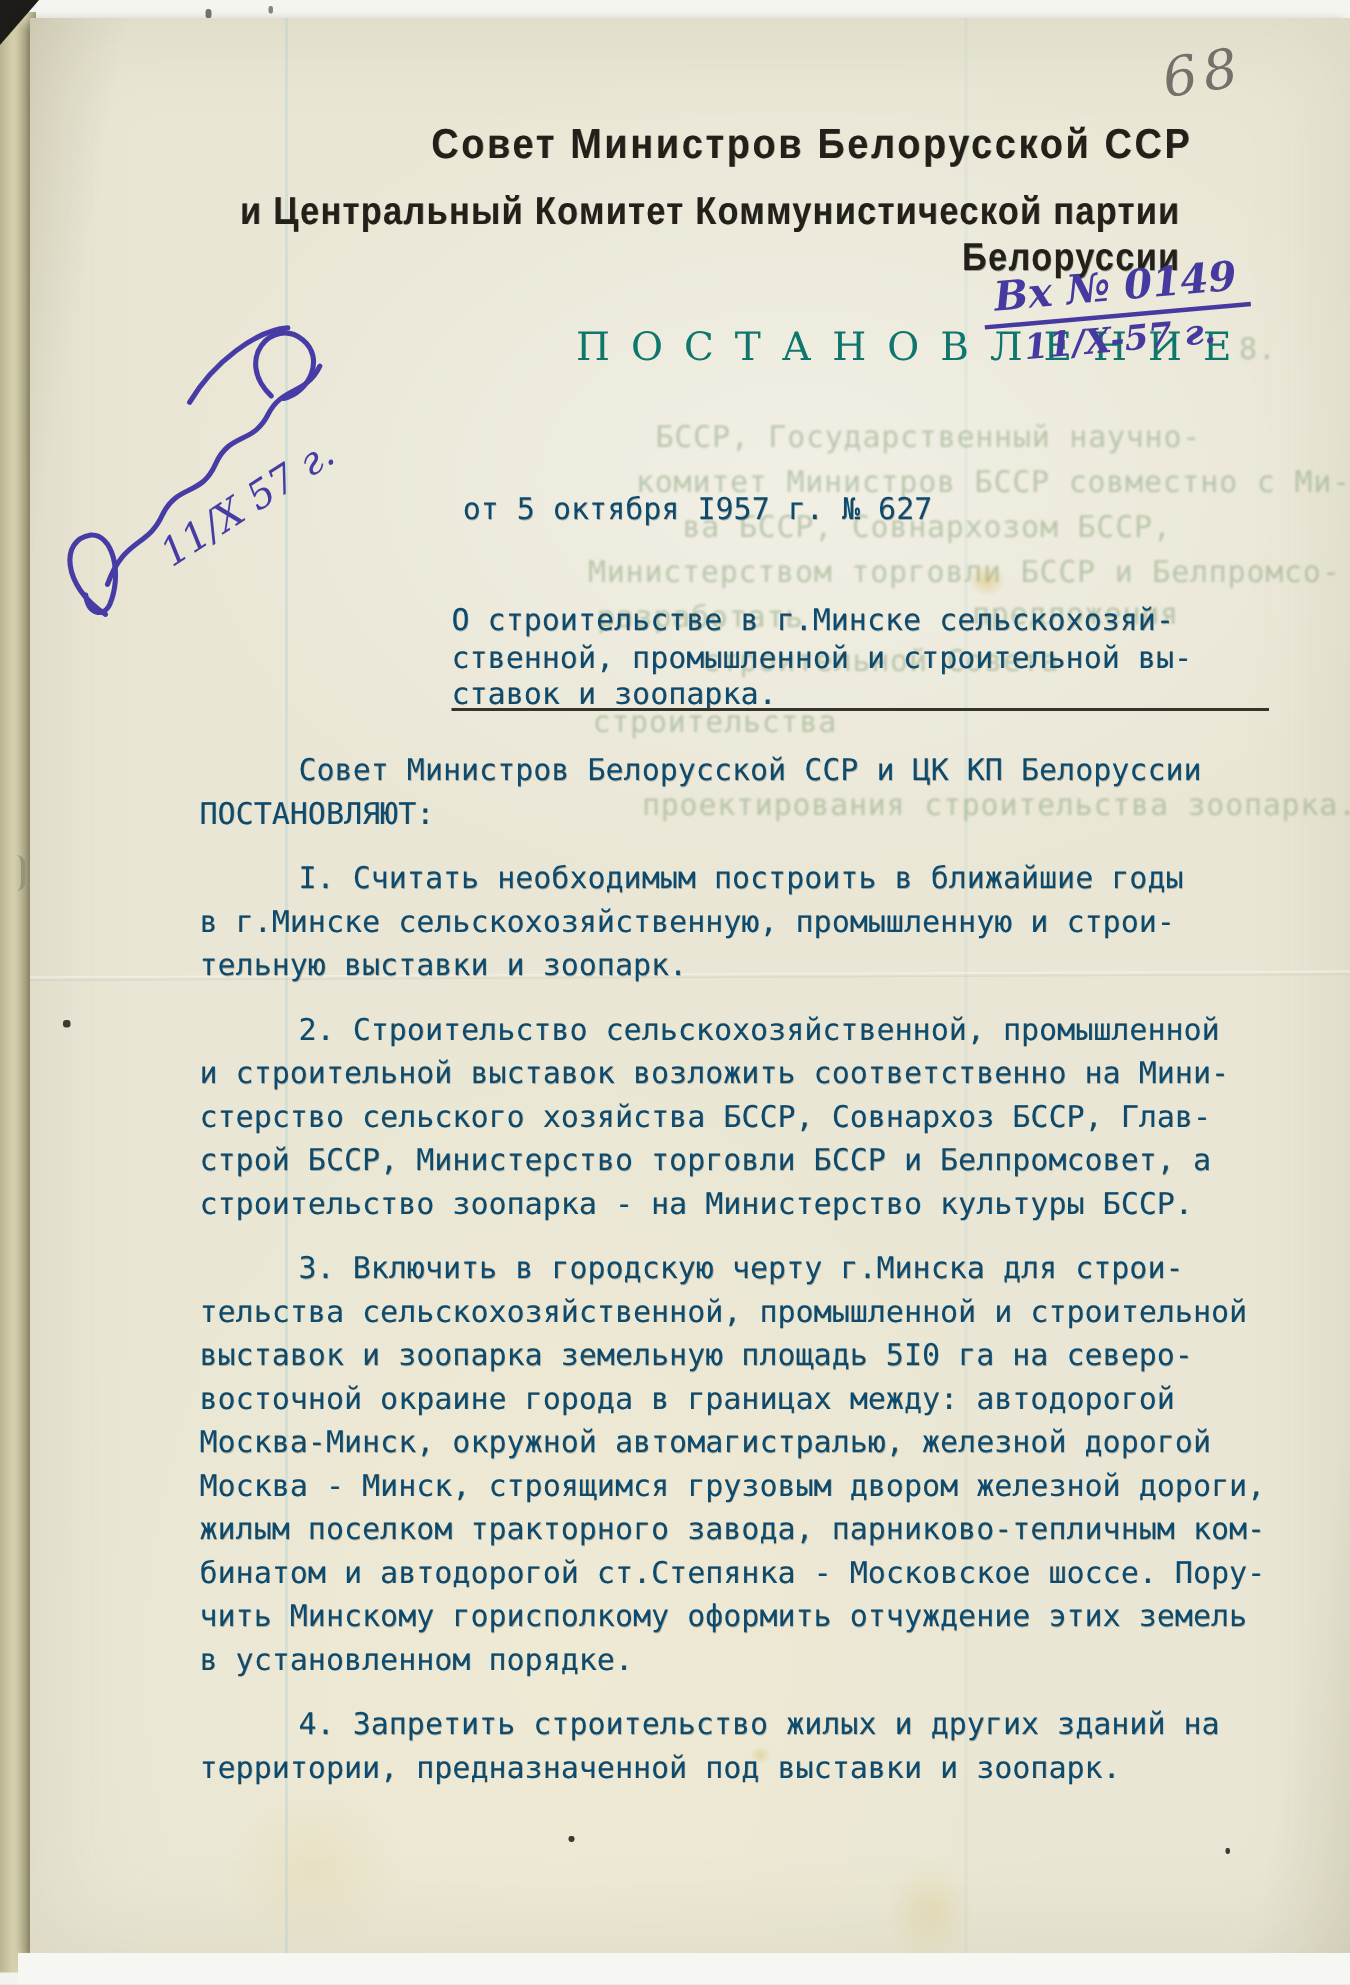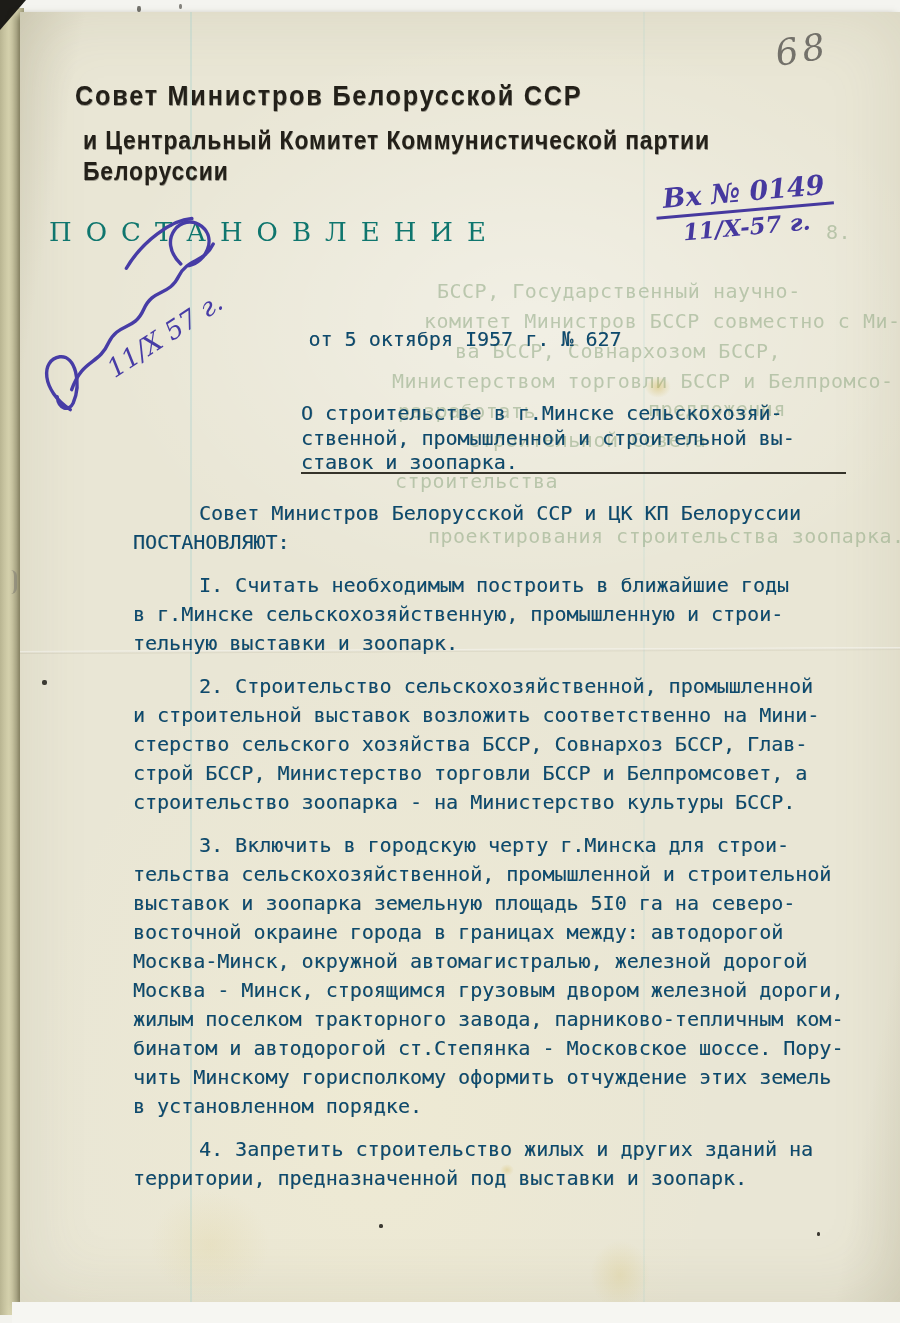--- a/index.html
+++ b/index.html
@@ -29,21 +29,21 @@
   .stain{position:absolute;border-radius:50%;}
   .speck{position:absolute;background:#3c3a33;border-radius:40%;}
   .staple{position:absolute;left:0px;top:570px;width:14px;height:24px;border-right:3px solid #8a8778;
         border-radius:0 6px 6px 0;opacity:.7;}
 
   
   .ghost{position:absolute;font-family:"DejaVu Sans Mono",monospace;font-size:20px;
         color:#8fa883;opacity:.55;filter:blur(.7px);letter-spacing:.5px;white-space:nowrap;}
 
   
-  .header{position:absolute;left:35px;top:80px;width:800px;text-align:left;
+  .header{position:absolute;left:35px;top:80px;width:800px;text-align:right;
         color:#232019;font-family:"Liberation Sans","DejaVu Sans",sans-serif;}
   .org1{font-size:28px;font-weight:bold;letter-spacing:2px;transform:scaleX(.9);
         text-shadow:.5px .5px 0 rgba(35,32,25,.4);}
   .org2{font-size:26px;font-weight:bold;letter-spacing:1px;margin-top:13px;transform:scaleX(.88);
         text-shadow:.5px .5px 0 rgba(35,32,25,.4);}
   .doc-type{font-family:"DejaVu Serif",serif;font-size:26px;letter-spacing:14px;margin-top:30px;
         padding-left:14px;color:#0f766e;}
 
   
   .tw{font-family:"DejaVu Sans Mono",monospace;font-size:20px;color:#0c4a6e;

